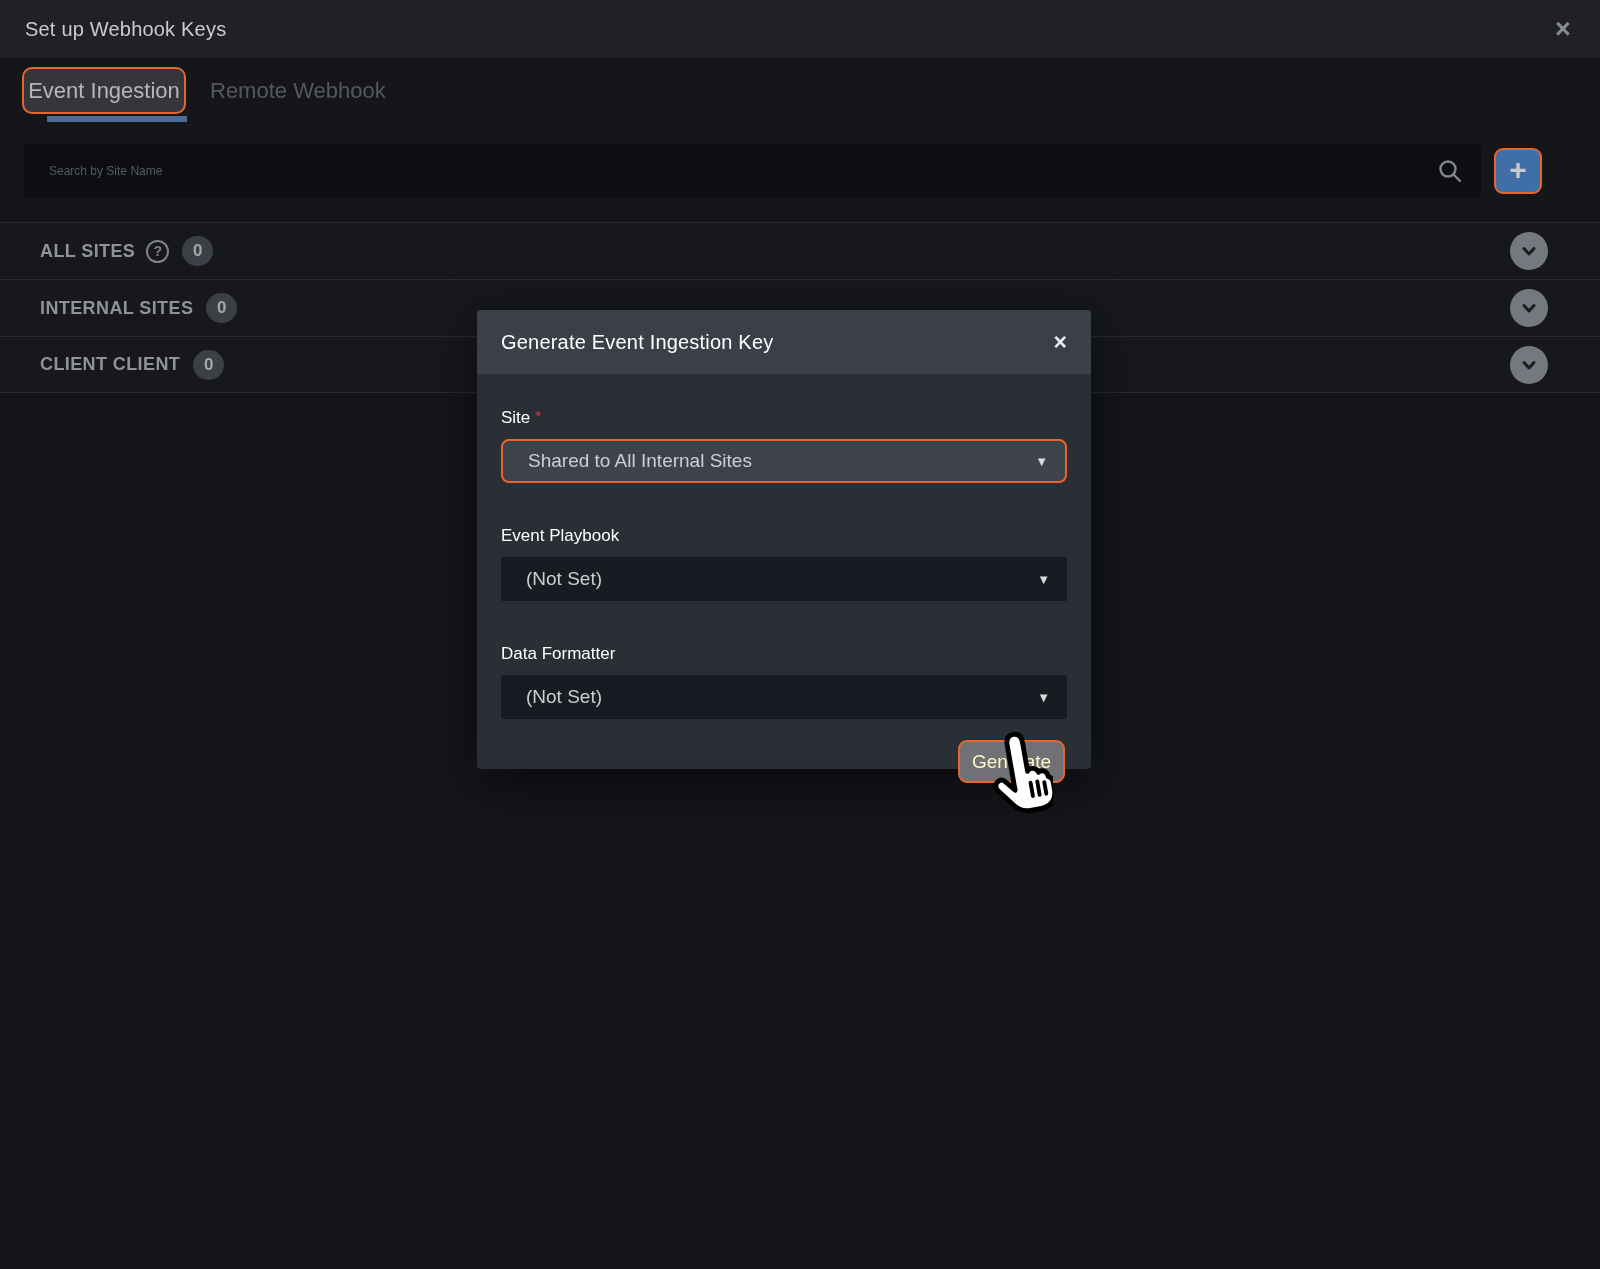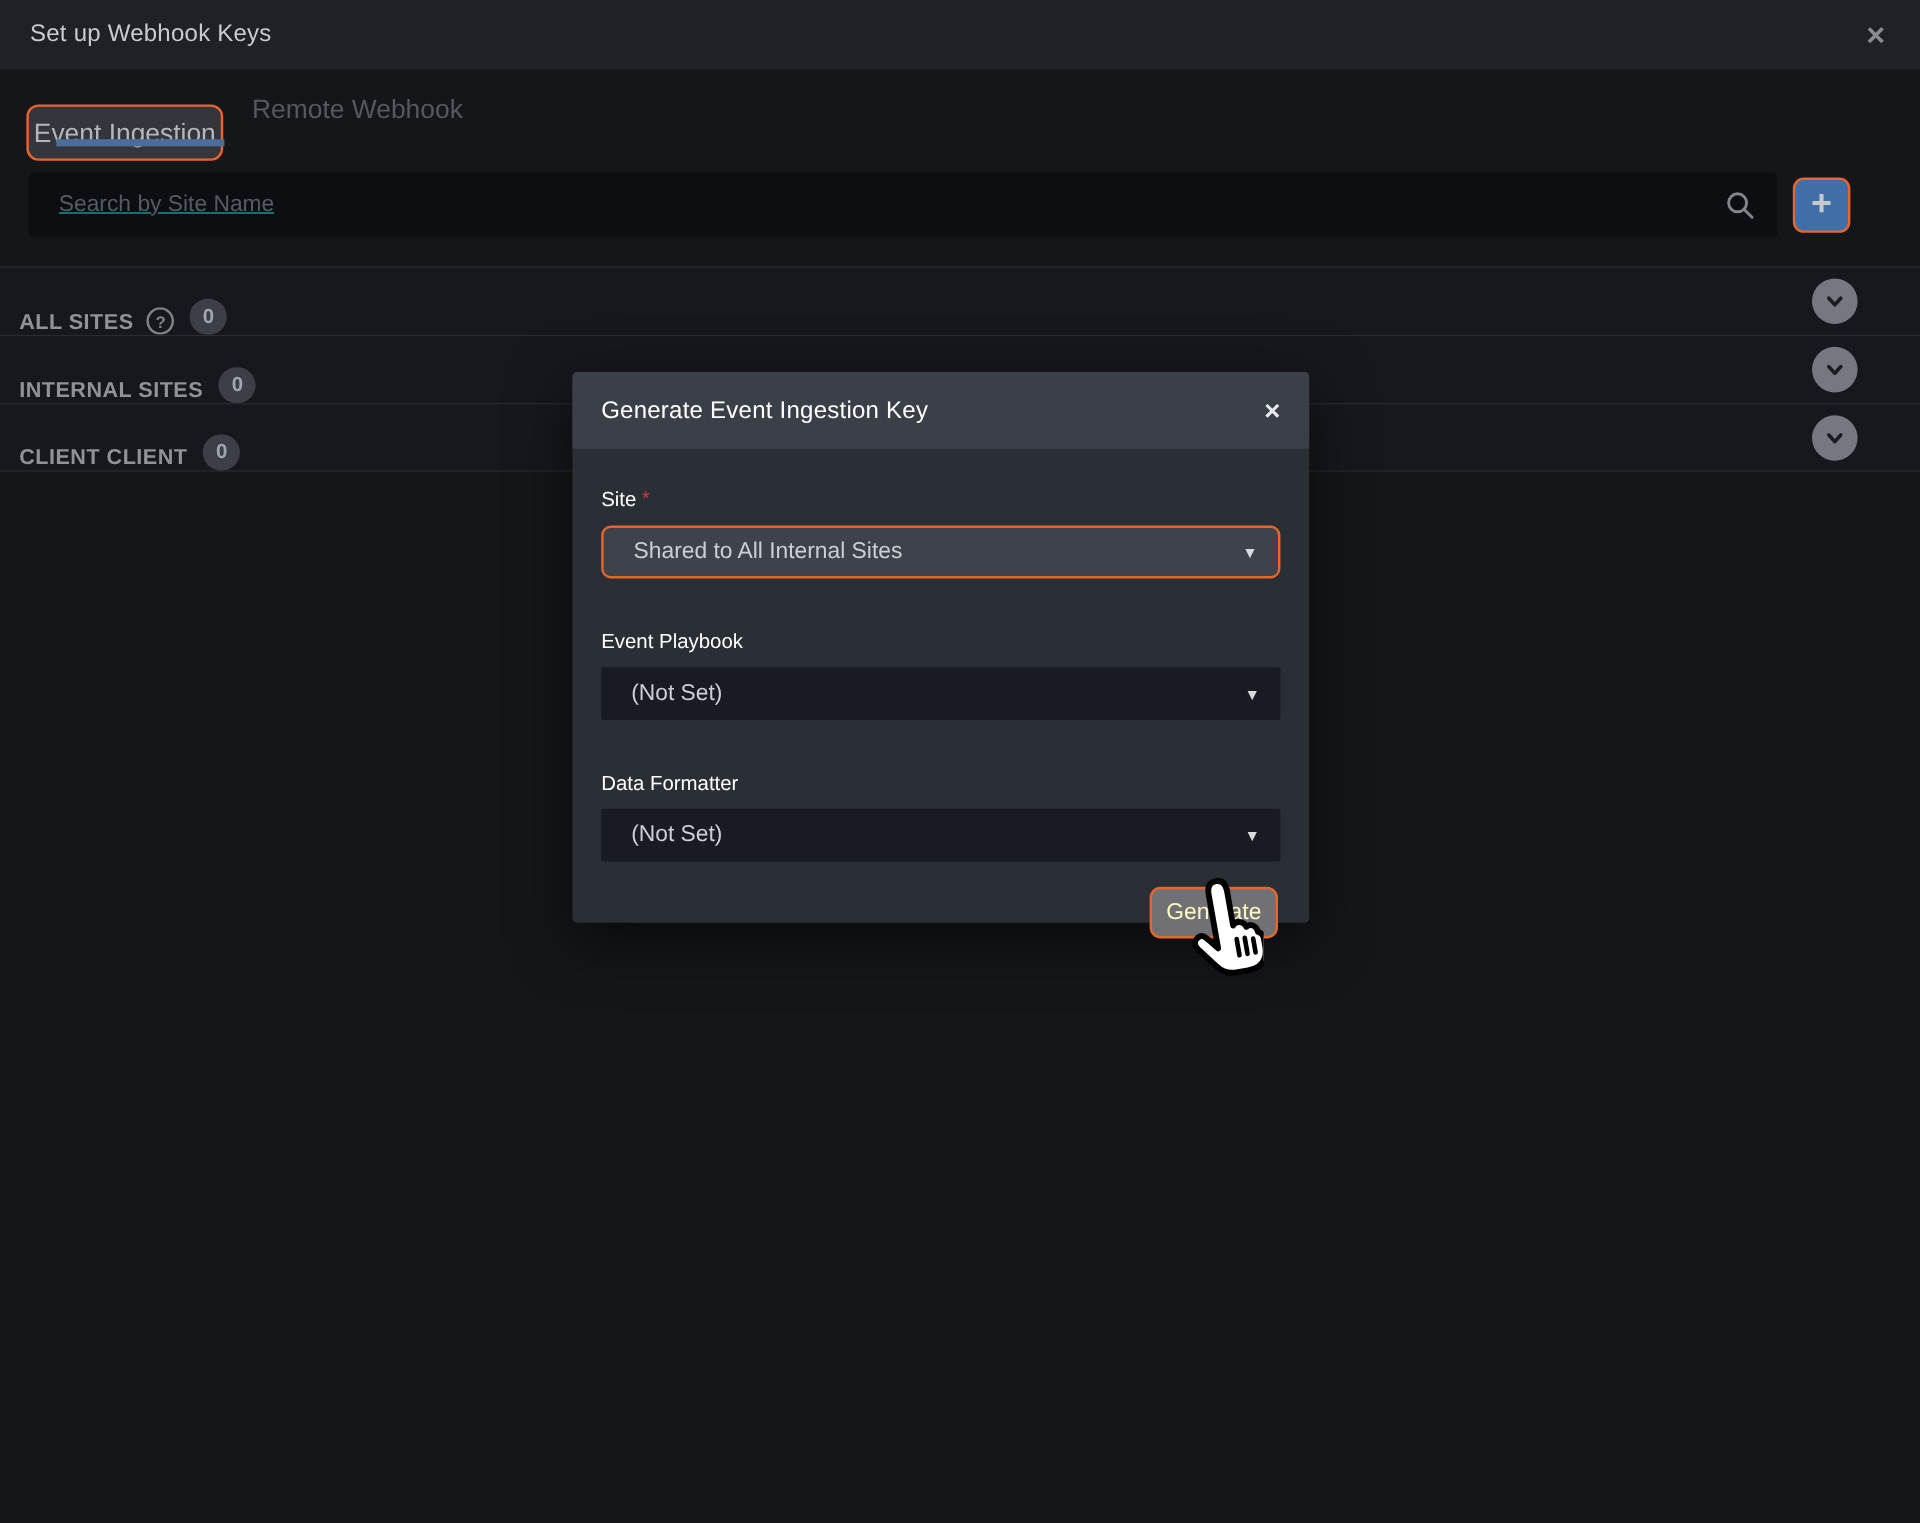--- a/index.html
+++ b/index.html
@@ -26,61 +26,60 @@
     position: absolute; right: 20px; top: 50%; transform: translateY(-50%);
     width: 34px; height: 34px; display: flex; align-items: center; justify-content: center;
     color: #888b90; font-size: 27px; font-weight: bold; cursor: pointer; line-height: 1;
   }
 
   
   .tab-active {
     position: absolute; left: 22px; top: 67px; width: 164px; height: 47px;
     background: #35363b; border: 2px solid #e8662c; border-radius: 10px;
     display: flex; align-items: center; justify-content: center;
-    color: #b5b7ba; font-size: 22px; cursor: pointer; white-space: nowrap; margin-top: 20px;
+    color: #b5b7ba; font-size: 22px; cursor: pointer; white-space: nowrap;
   }
   .tab-underline {
     position: absolute; left: 47px; top: 116px; width: 140px; height: 6px;
     background: #4d6d99;
   }
   .tab-inactive {
     position: absolute; left: 210px; top: 67px; height: 47px;
     display: flex; align-items: center;
     color: #55585f; font-size: 22px; cursor: pointer; white-space: nowrap;
   }
 
   
   .search-wrap {
     position: absolute; left: 24px; top: 144px; width: 1457px; height: 54px;
     background: #0c0e12; border-radius: 4px;
   }
   .search-input {
     width: 100%; height: 100%; background: transparent; border: none; outline: none;
-    padding: 0 60px 0 25px; color: #14b8a6; font-size: 19px;
+    padding: 0 60px 0 25px; color: #737373; font-size: 12px;
     font-family: "Liberation Sans", sans-serif;
-    text-decoration: underline;
   }
   .search-input::placeholder { color: #565b63; }
   .search-icon {
     position: absolute; right: 18px; top: 50%; transform: translateY(-50%);
     width: 26px; height: 26px; cursor: pointer;
   }
   .add-btn {
     position: absolute; left: 1494px; top: 148px; width: 48px; height: 46px;
     background: #3f6fa6; border: 2px solid #e8662c; border-radius: 9px;
     display: flex; align-items: center; justify-content: center;
     color: #c6c9cd; font-size: 30px; font-weight: bold; cursor: pointer; line-height: 1;
     padding-bottom: 3px;
   }
 
   
   .section-row {
     position: absolute; left: 0; width: 100%; height: 57px;
     background: #16181d; border-top: 1px solid #282b31;
-    display: flex; align-items: flex-end; padding-left: 16px; cursor: pointer;
+    display: flex; align-items: center; padding-left: 40px; cursor: pointer;
   }
   .section-row.last { border-bottom: 1px solid #282b31; }
   .section-label {
     color: #8f9297; font-weight: bold; font-size: 18px; letter-spacing: .4px;
   }
   .help-icon {
     margin-left: 11px; width: 23px; height: 23px; border: 2px solid #7f8288;
     border-radius: 50%; color: #7f8288; font-size: 14px; font-weight: bold;
     display: flex; align-items: center; justify-content: center;
   }

